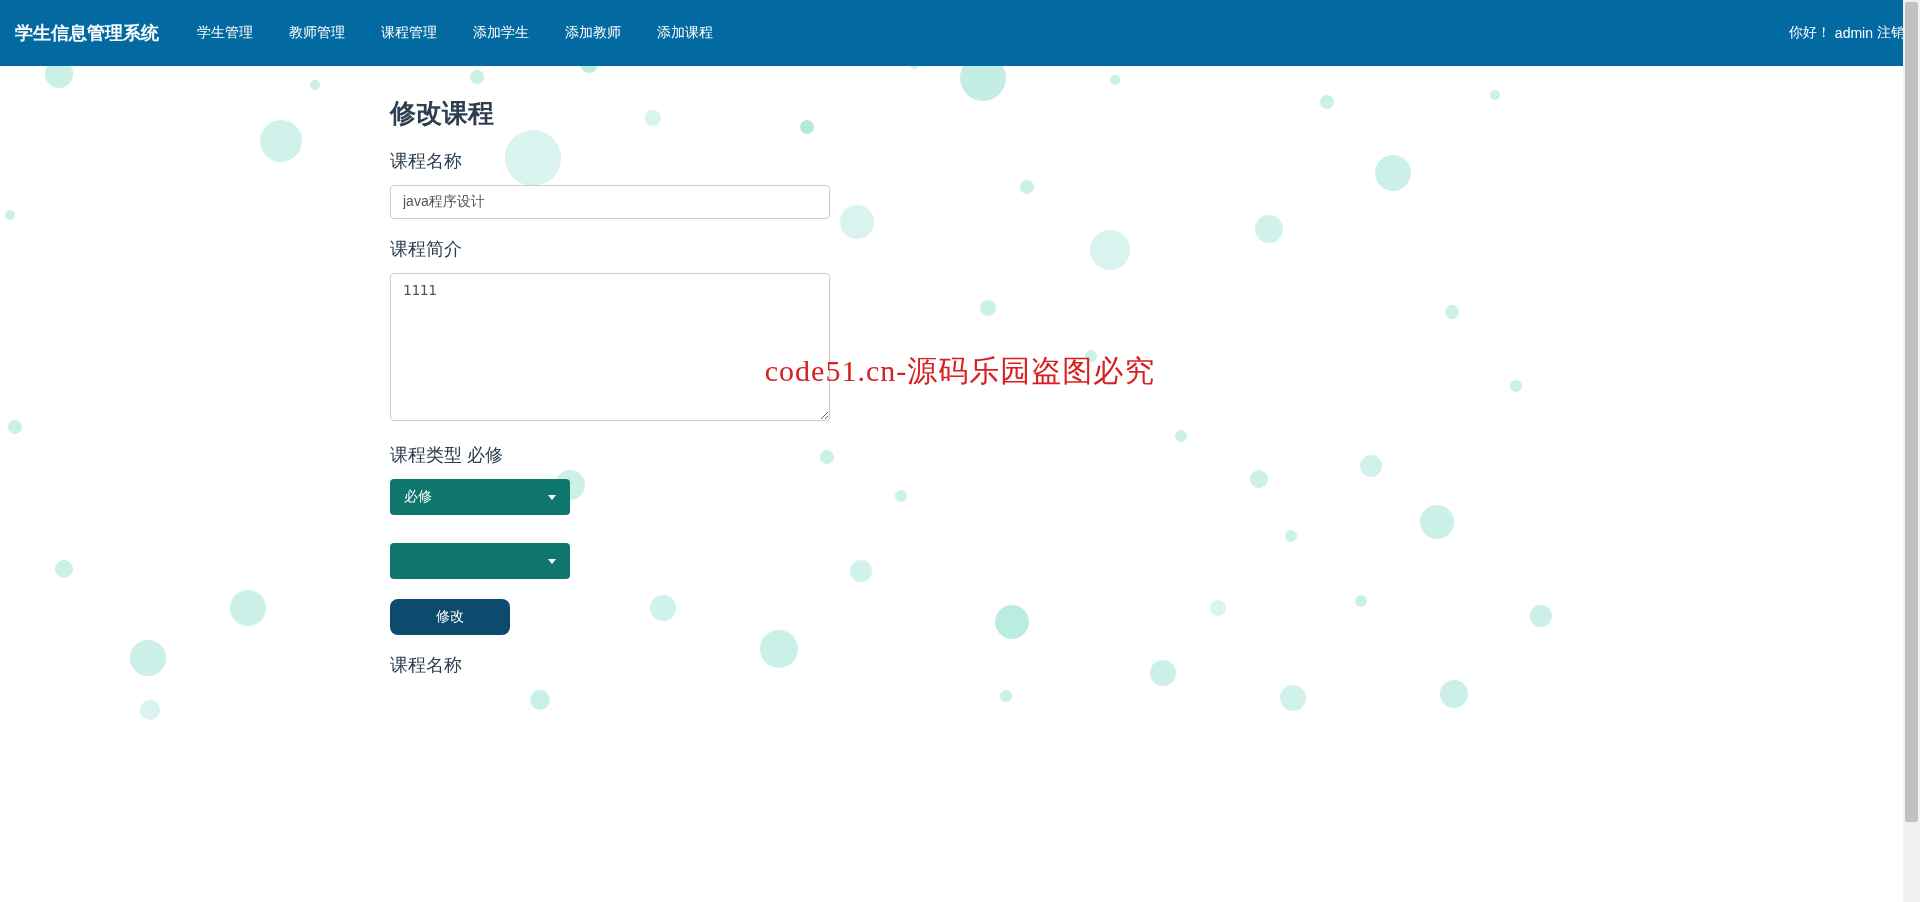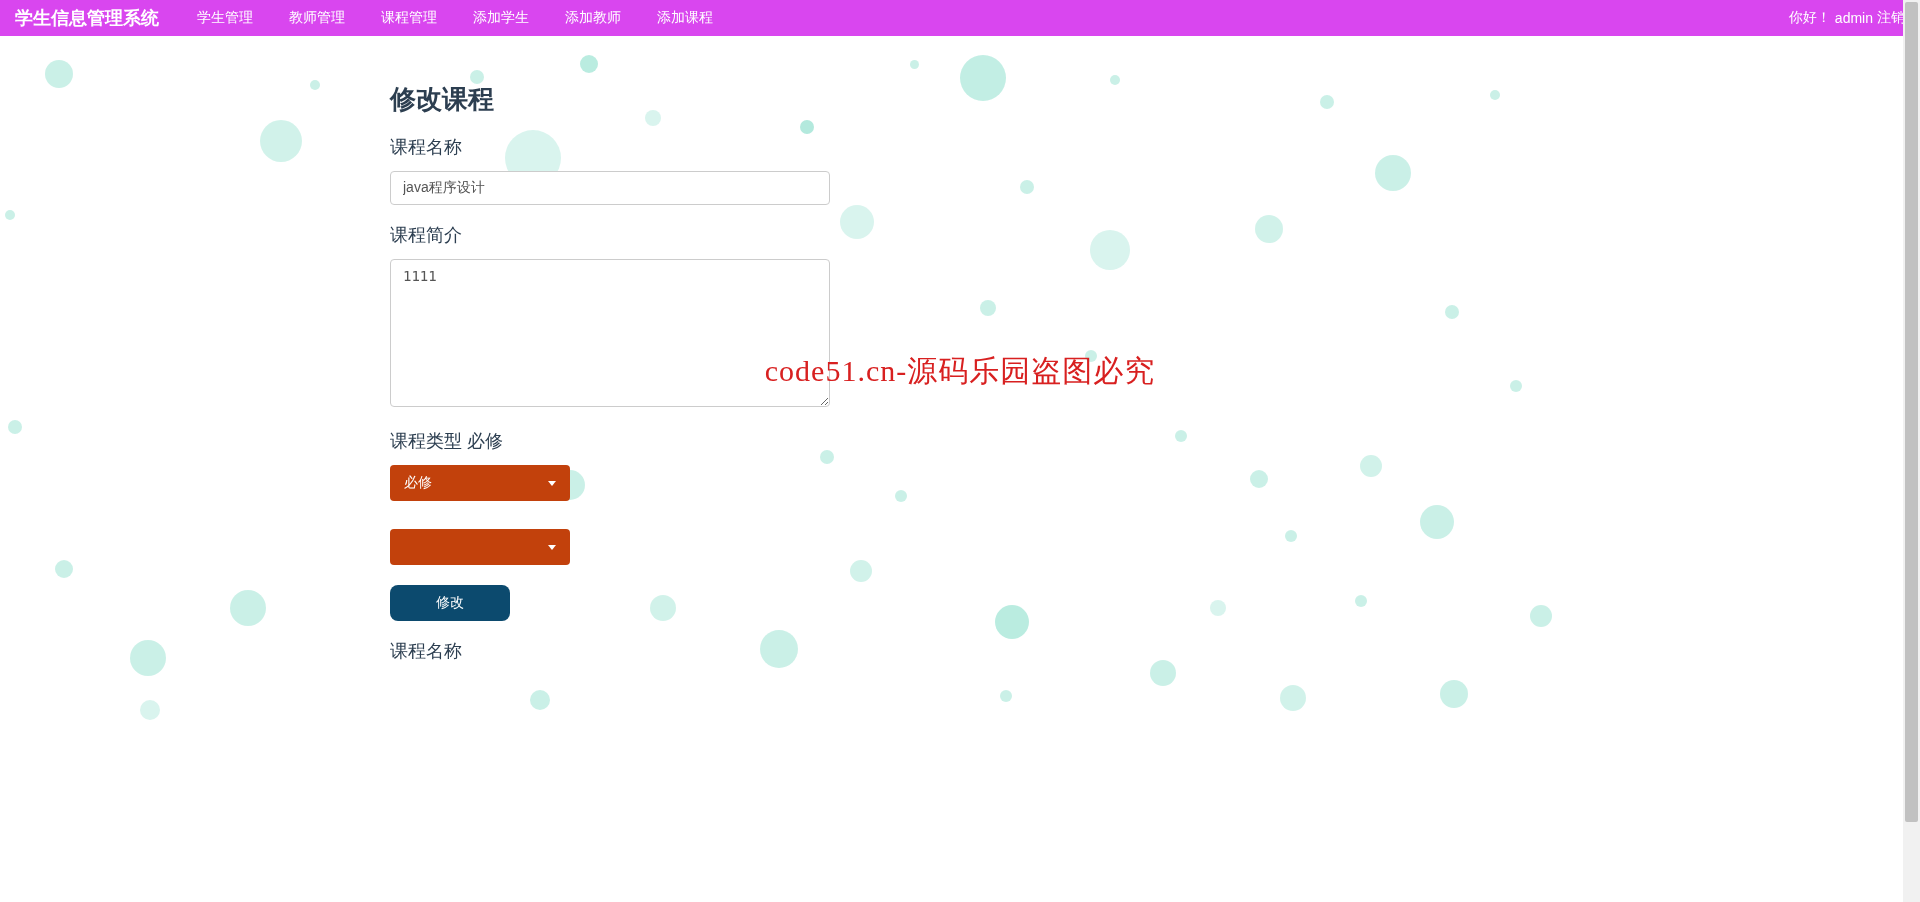--- a/index.html
+++ b/index.html
@@ -25,22 +25,22 @@
     }
     .bubble {
       position: absolute;
       border-radius: 50%;
       background: #67d4bb;
       opacity: 0.35;
     }
     .navbar {
       position: relative;
       width: 100%;
-      height: 36px;
-      background: #d946ef;
+      height: 66px;
+      background: #0369a1;
       display: flex;
       align-items: center;
       padding: 0 15px;
       z-index: 10;
     }
     .navbar-brand {
       color: #ffffff;
       font-size: 18px;
       font-weight: bold;
       margin-right: 20px;
@@ -66,21 +66,21 @@
       margin-right: 4px;
     }
     .nav-right a {
       color: #ffffff;
       cursor: pointer;
     }
     .container {
       position: relative;
       z-index: 5;
       max-width: 1170px;
-      margin: 16px auto;
+      margin: 0 auto;
       padding: 30px 15px 0;
     }
     .content {
       max-width: 750px;
     }
     .page-title {
       font-size: 26px;
       font-weight: bold;
       color: #2c3e50;
       margin-bottom: 18px;
@@ -103,21 +103,21 @@
       border: 1px solid #ccc;
       border-radius: 4px;
     }
     textarea.form-control {
       height: 148px;
       resize: both;
     }
     .dropdown-btn {
       width: 180px;
       height: 36px;
-      background: #c2410c;
+      background: #0f766e;
       color: #fff;
       border: none;
       border-radius: 4px;
       display: flex;
       align-items: center;
       justify-content: space-between;
       padding: 0 14px;
       font-size: 14px;
       cursor: pointer;
     }

